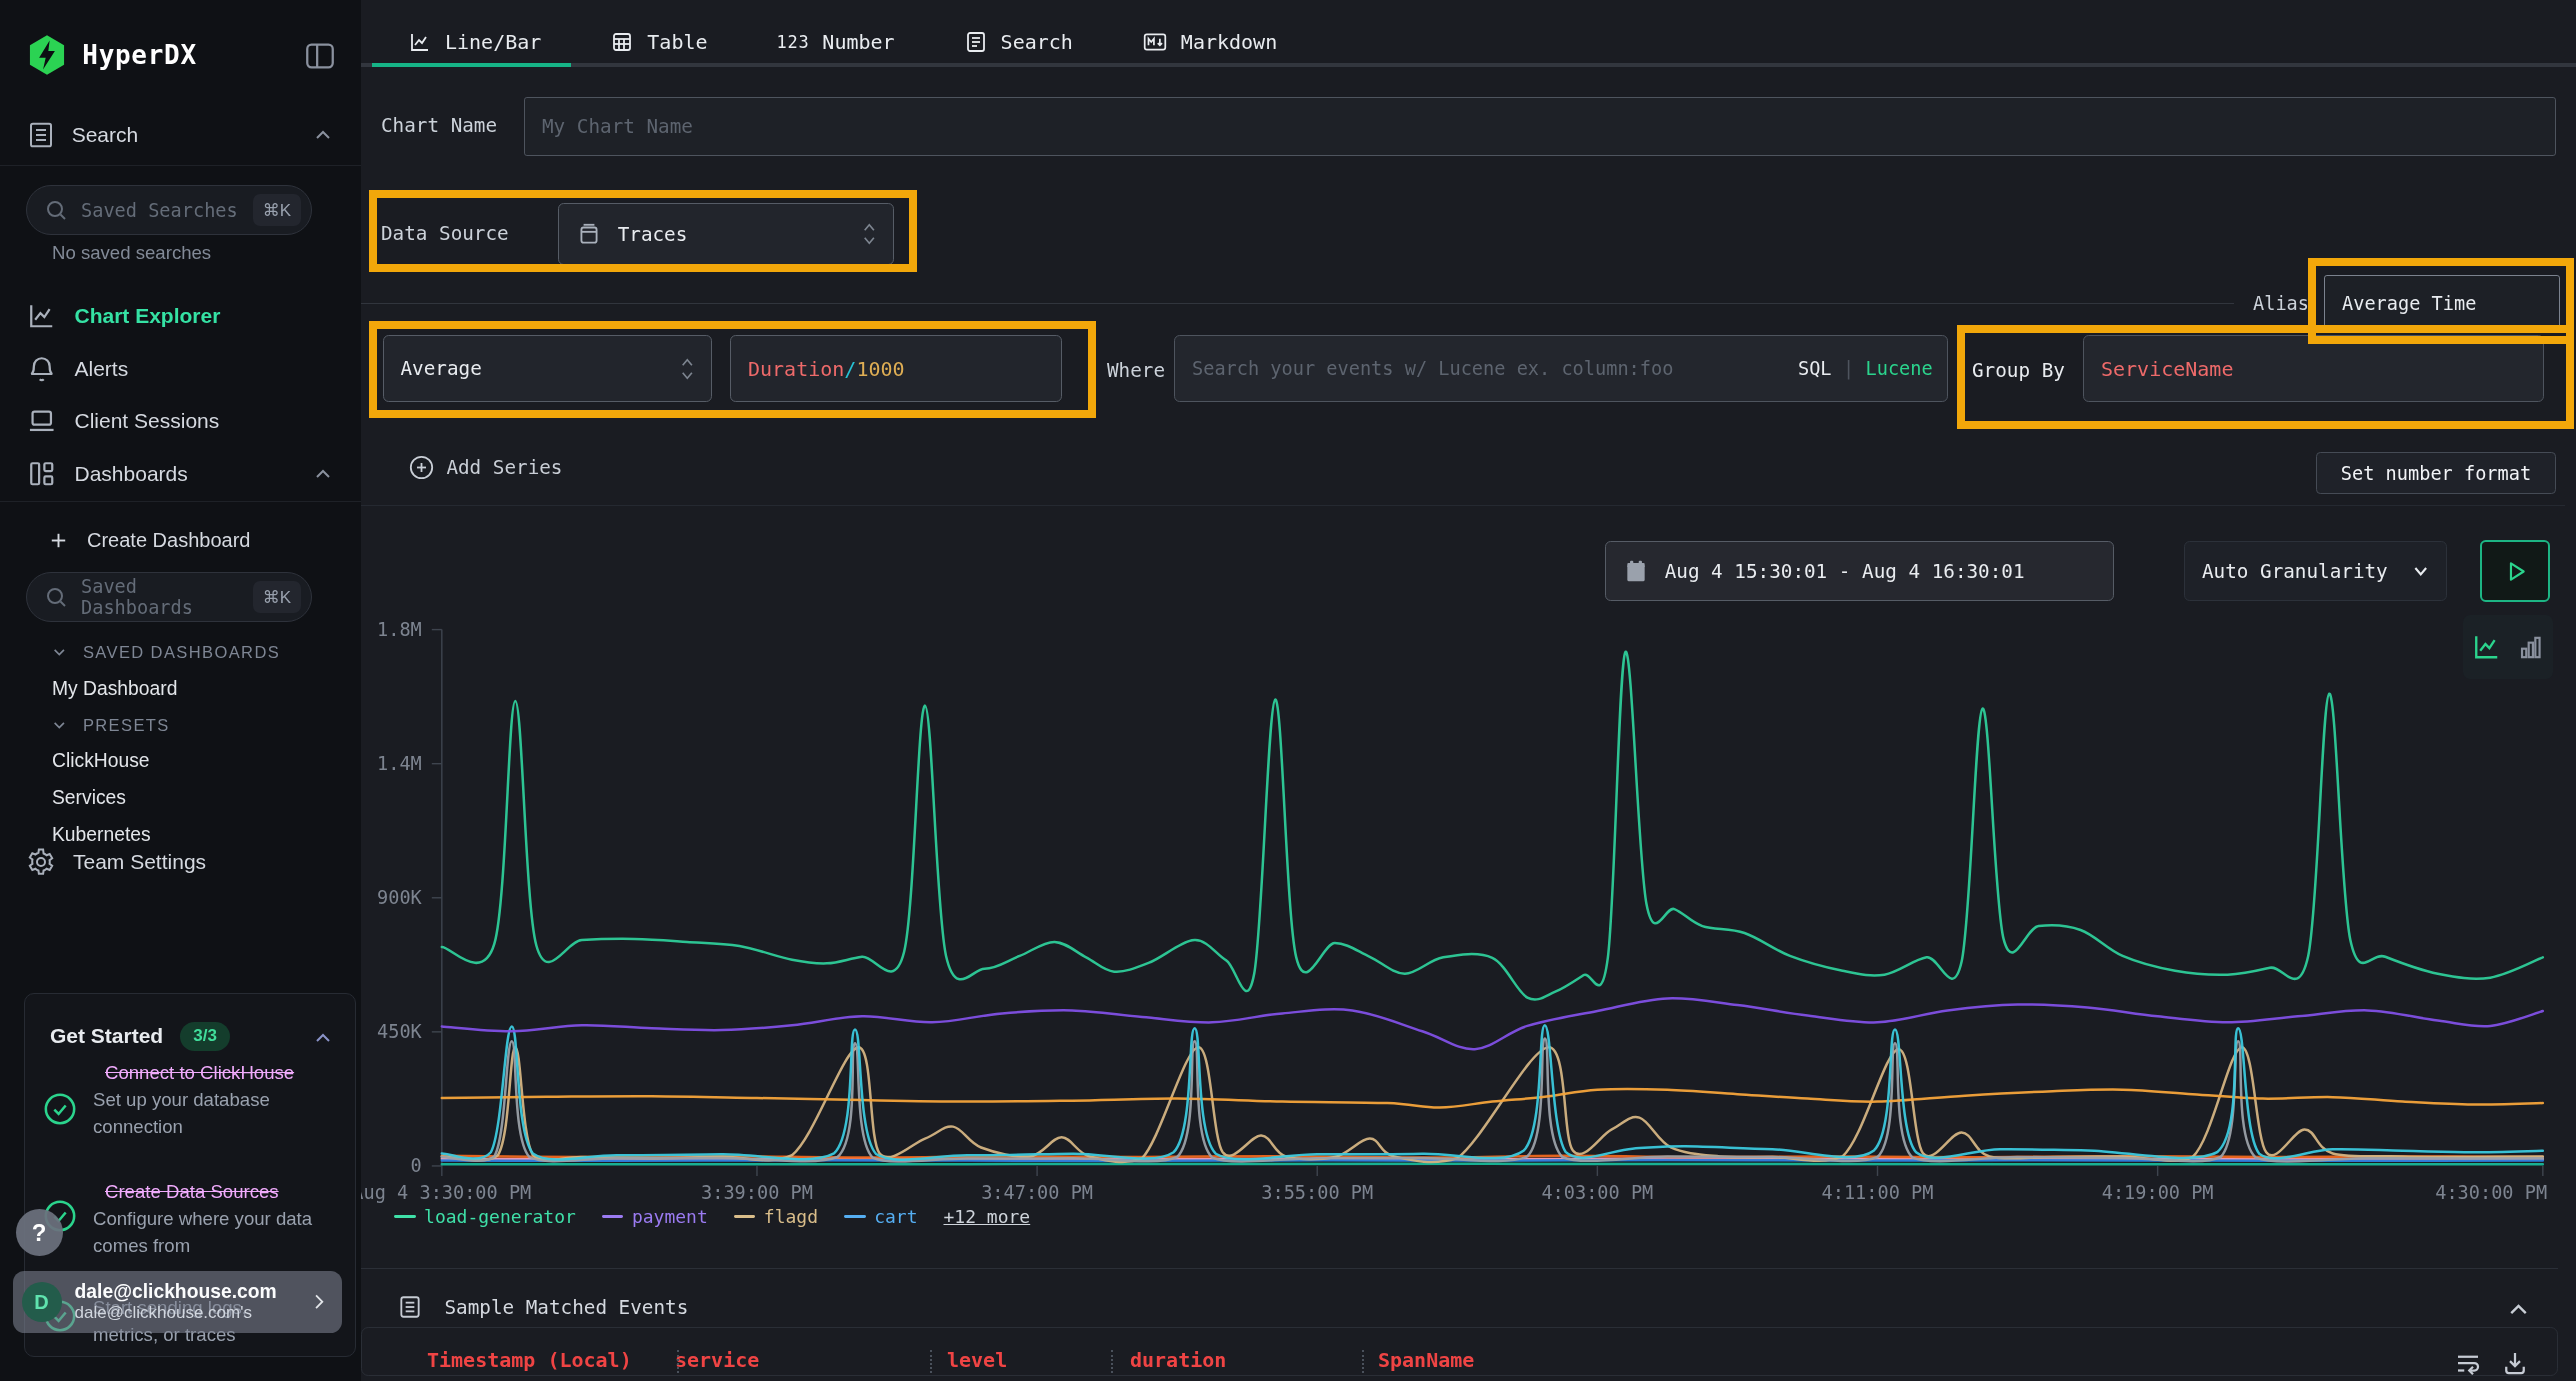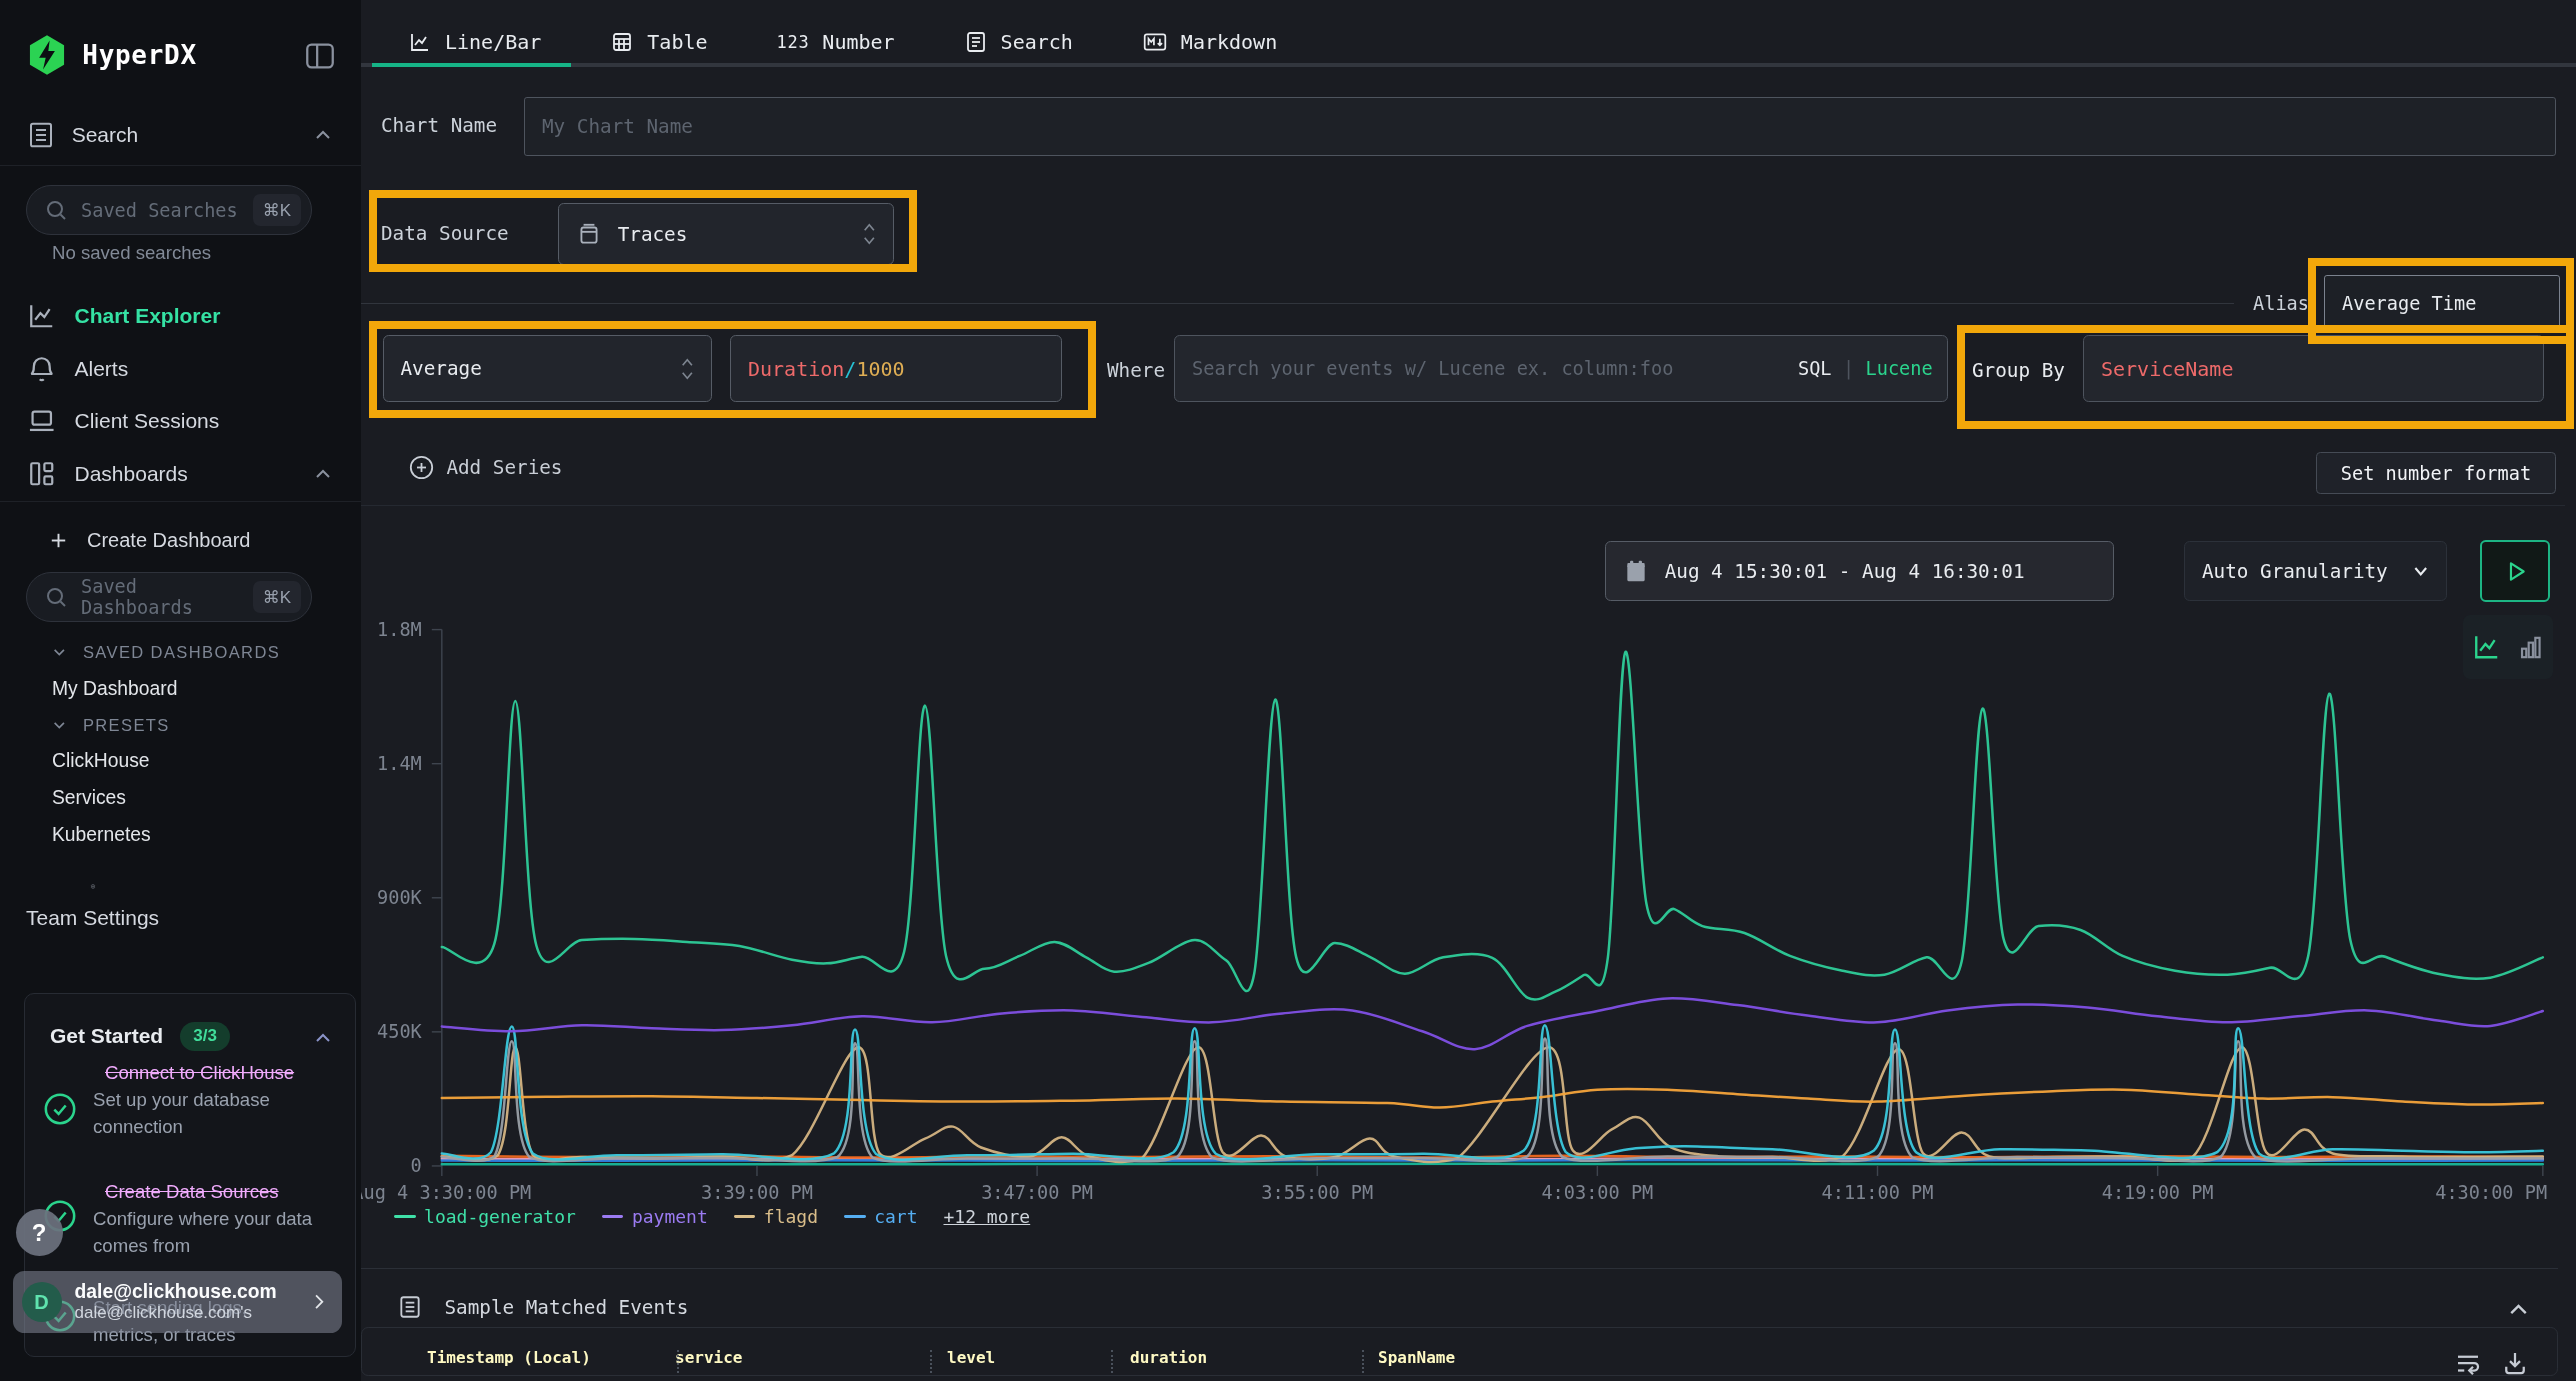--- a/index.html
+++ b/index.html
@@ -79,21 +79,21 @@
         border-radius:7.2px; display:flex; align-items:center; justify-content:center; gap:13px; }
   #legend { position:absolute; left:33px; top:1206px; display:flex; align-items:center; gap:26px;
         font-family:"DejaVu Sans Mono",monospace; font-size:18px; }
   .lg-item { display:flex; align-items:center; gap:8.6px; cursor:pointer; }
   .lg-seg { width:21.5px; height:2.9px; border-radius:1.4px; }
   #legend-more { color:#cfd4db; text-decoration:underline; cursor:pointer; }
   
   #events-header { position:absolute; left:36px; top:1294px; display:flex; align-items:center; gap:21.5px;
         color:#d5d9e0; font-size:19.3px; font-family:"DejaVu Sans Mono",monospace; }
   #events-box { position:absolute; left:0px; top:1327px; width:2197px; height:49px; border:1.4px solid #2a2e36; border-radius:7.2px; }
-  .col-head { position:absolute; top:1348px; color:#fef9c3; font-size:16px; font-weight:bold;
+  .col-head { position:absolute; top:1348px; color:#ef4444; font-size:20px; font-weight:bold;
         font-family:"DejaVu Sans Mono",monospace; }
   .col-sep { position:absolute; top:1350px; height:23px; border-left:2.1px dotted #4a515c; }
   #events-icons { position:absolute; left:2092px; top:1348px; display:flex; gap:17px; color:#c6cbd4; }
   svg.glyph { display:block; }
   text { font-family:"DejaVu Sans Mono",monospace; }
 </style>
 </head>
 <body>
 
 <div id="app">
@@ -201,21 +201,21 @@
     <div class="sec-head" style="top:716px;">
       <svg class="glyph" width="18.6" height="18.6" viewBox="0 0 24 24" fill="none" stroke="#7e8694" stroke-width="2.2">
         <polyline points="6,9 12,15 18,9"></polyline>
       </svg>
       <span>PRESETS</span>
     </div>
     <div class="sb-link" style="top:750px;">ClickHouse</div>
     <div class="sb-link" style="top:787px;">Services</div>
     <div class="sb-link" style="top:824px;">Kubernetes</div>
 
-    <div class="nav-item" style="top:884px;flex-direction:column;">
+    <div class="nav-item" style="top:839px;">
       <svg class="glyph" width="30" height="30" viewBox="0 0 24 24" fill="none" stroke="#aab1bc" stroke-width="1.6">
         <circle cx="12" cy="12" r="3.2"></circle>
         <path d="M19 12a7 7 0 0 0-.15-1.4l2.1-1.6-2-3.4-2.5 1a7 7 0 0 0-2.4-1.4L13.7 2h-3.4l-.35 2.6a7 7 0 0 0-2.4 1.4l-2.5-1-2 3.4 2.1 1.6A7 7 0 0 0 5 12c0 .48.05.95.15 1.4l-2.1 1.6 2 3.4 2.5-1a7 7 0 0 0 2.4 1.4l.35 2.6h3.4l.35-2.6a7 7 0 0 0 2.4-1.4l2.5 1 2-3.4-2.1-1.6c.1-.45.15-.92.15-1.4z"></path>
       </svg>
       <span>Team Settings</span>
     </div>
 
     <div id="gs-card"></div>
     <div id="gs-head">
       <span id="gs-title">Get Started</span>

